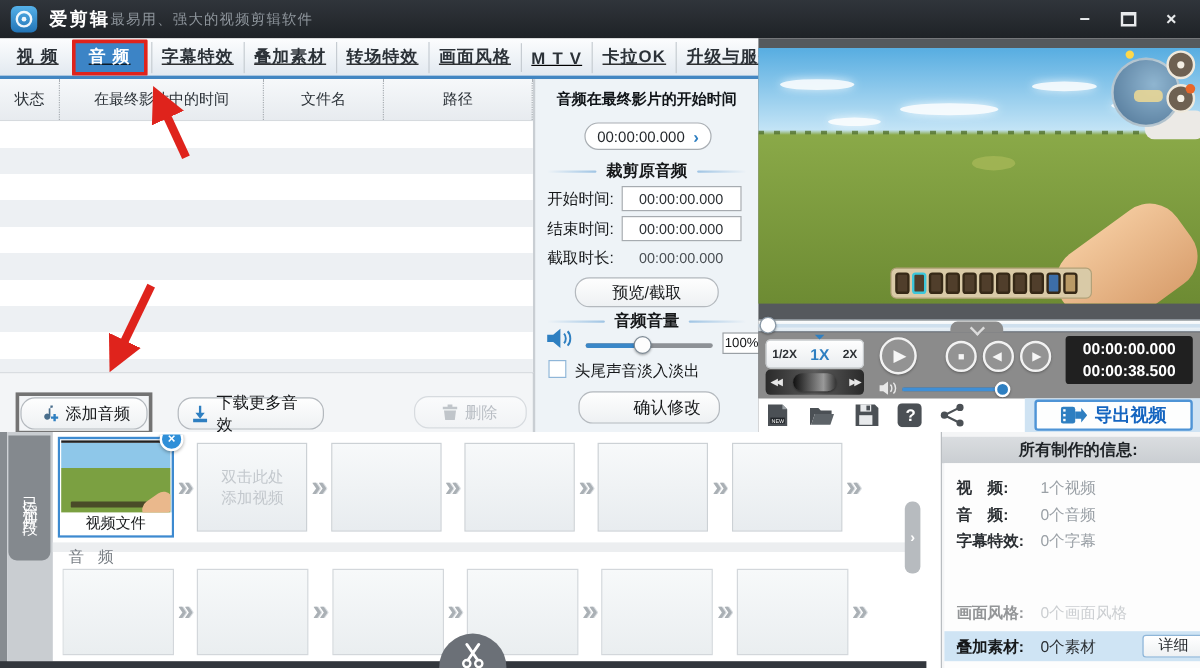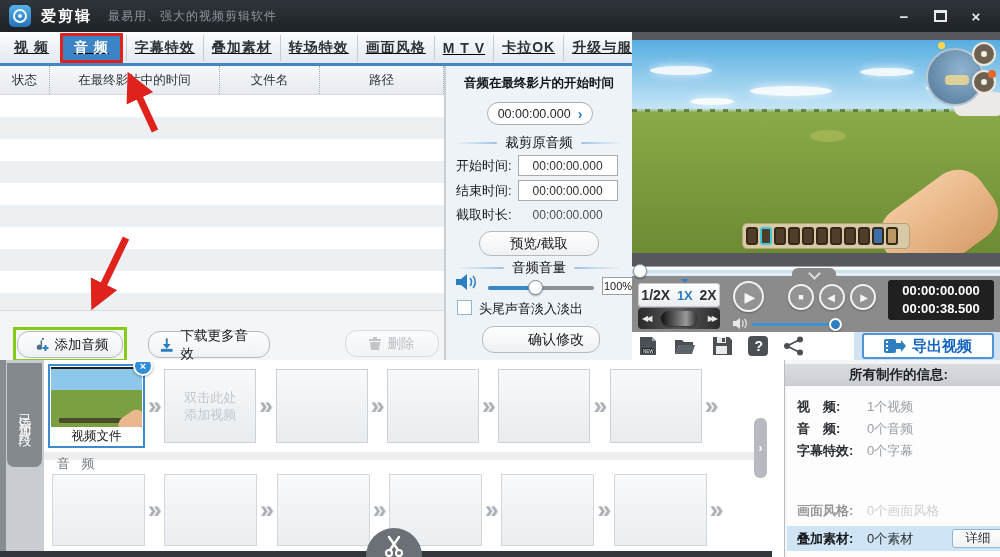--- a/index.html
+++ b/index.html
@@ -5,52 +5,52 @@
 *{margin:0;padding:0;box-sizing:border-box;font-family:"Liberation Sans","DejaVu Sans",sans-serif;}
 body{background:#666;}
 .app{position:relative;width:1000px;height:557px;overflow:hidden;background:#fff;}
 
 
 .titlebar{position:absolute;left:0;top:0;width:1000px;height:32px;background:linear-gradient(#30353b,#1e2226);display:flex;align-items:center;}
 .logo{width:22px;height:22px;margin-left:9px;border-radius:5px;background:linear-gradient(#55b1e9,#2274b6);position:relative;flex:none;}
 .logo::before{content:"";position:absolute;inset:4px;border:2px solid rgba(255,255,255,.92);border-radius:50%;}
 .logo::after{content:"";position:absolute;left:9px;top:9px;width:4px;height:4px;background:rgba(255,255,255,.92);border-radius:50%;}
 .app-title{color:#fff;font-size:15px;font-weight:bold;margin-left:10px;letter-spacing:2px;}
-.app-subtitle{color:#8e959c;font-size:12px;margin-left:16px;letter-spacing:1px;}
+.app-subtitle{color:#8e959c;font-size:12px;margin-left:0;letter-spacing:1px;}
 .win-controls{margin-left:auto;display:flex;align-items:center;gap:16px;margin-right:14px;color:#e8eaec;}
 .win-btn{width:20px;height:20px;display:flex;align-items:center;justify-content:center;font-size:15px;font-weight:bold;}
 .max-glyph{width:13px;height:12px;border:2px solid #e8eaec;border-top-width:3px;}
 
 
 .tabbar{position:absolute;left:0;top:32px;width:632px;height:34px;background:linear-gradient(#fcfdfe,#e2e9f0);border-bottom:3px solid #4286c2;display:flex;align-items:center;padding-left:6px;text-decoration:underline;}
 .tab{position:relative;font-size:14px;font-weight:bold;color:#2c3238;padding:4px 8px;letter-spacing:1px;white-space:nowrap;}
 .tab + .tab{border-left:1px solid #c6ccd2;}
 .tab.active{background:#3c84c6;color:#fff;border:3px solid #df231c;padding:3px 11px;margin:0 3px;border-radius:1px;}
 
 
 .file-table{position:absolute;left:0;top:66px;width:445px;height:244px;border-right:1px solid #c9ced3;background:#fff;}
-.ft-header{height:29px;background:linear-gradient(#f6f8fa,#e7ebef);border-bottom:1px solid #d6dade;display:flex;}
+.ft-header{height:35px;background:linear-gradient(#f6f8fa,#e7ebef);border-bottom:1px solid #d6dade;display:flex;}
 .ft-col{display:flex;align-items:center;justify-content:center;font-size:12.5px;color:#2c3238;border-right:1px dotted #a9aeb3;}
 .w1{width:50px}.w2{width:100px}.w3{width:170px}.w4{width:124px}
 .ft-body{height:216px;background:repeating-linear-gradient(180deg,#fff 0 22px,#edf0f3 22px 44px);}
 
 
 .actions{position:absolute;left:0;top:310px;width:445px;height:50px;background:#f3f5f7;border-top:1px solid #d9dde1;border-right:1px solid #c9ced3;}
 .btn{display:flex;align-items:center;justify-content:center;gap:6px;background:linear-gradient(#fefefe,#eef1f3);border:1px solid #b4b9be;border-radius:12px;font-size:13.5px;color:#16181a;height:27px;padding:0 10px;}
-.red-wrap{position:absolute;left:13px;top:16px;border:3px solid #84cc16;padding:1px;background:#f3f5f7;}
+.red-wrap{position:absolute;left:13px;top:16px;border:3px solid #737373;padding:1px;background:#f3f5f7;}
 .btn-add{width:106px;padding:0 5px;}
 .btn-download{position:absolute;left:148px;top:20px;width:122px;}
 .btn-delete{position:absolute;left:345px;top:19px;width:94px;color:#b9bec4;border-color:#d7dbdf;background:linear-gradient(#fafbfc,#f1f3f5);padding-left:8px;}
 
 
 .mid{position:absolute;left:445px;top:66px;width:187px;height:294px;background:#eef3f7;border-left:1px solid #c9ced3;}
 .mid-title{position:absolute;left:0;top:9px;width:100%;text-align:center;font-size:12.5px;font-weight:bold;color:#101418;}
 .time-pill{position:absolute;left:41px;top:36px;width:106px;height:23px;background:#fff;border:1px solid #a9aeb3;border-radius:12px;display:flex;align-items:center;justify-content:center;gap:7px;font-size:12.5px;color:#23272b;}
 .pill-chev{color:#2e7fc1;font-weight:bold;font-size:14px;line-height:1;}
-.section{position:absolute;left:10px;right:10px;display:flex;align-items:center;gap:8px;font-size:13.5px;font-weight:normal;color:#16181a;}
+.section{position:absolute;left:10px;right:10px;display:flex;align-items:center;gap:8px;font-size:13.5px;font-weight:bold;color:#16181a;}
 .section::before,.section::after{content:"";flex:1;height:2px;border-radius:1px;}
 .section::before{background:linear-gradient(90deg,transparent,#9fc4e4);}
 .section::after{background:linear-gradient(90deg,#9fc4e4,transparent);}
 .sec-trim{top:68px;}
 .sec-vol{top:193px;}
 .mrow{position:absolute;left:10px;display:flex;align-items:center;font-size:13px;color:#16181a;}
 .mrow .inp{width:100px;height:21px;background:#fff;border:1px solid #a6abb0;margin-left:6px;display:flex;align-items:center;justify-content:center;font-size:12px;color:#2c3034;}
 .mrow .plain{margin-left:6px;font-size:12px;color:#4a4f54;width:100px;text-align:center;}
 .r1{top:89px}.r2{top:114px}.r3{top:140px}
 .btn-preview{position:absolute;left:33px;top:165px;width:120px;height:25px;}
@@ -88,21 +88,21 @@
 .hand{position:absolute;left:248px;top:146px;width:118px;height:76px;background:linear-gradient(#f2c79b,#dba271);border-radius:28px;transform:rotate(-36deg);}
 
 .progress{position:absolute;left:0;top:234px;width:368px;height:11px;background:linear-gradient(#fdfefe,#dfe9f1);border-top:1px solid #9aa2a9;border-bottom:1px solid #87909a;}
 .progress::after{content:"";position:absolute;left:0;top:3px;width:100%;height:3px;background:#cfe0ee;}
 .prog-handle{position:absolute;left:1px;top:-3px;width:14px;height:14px;border-radius:50%;background:#fff;border:1px solid #8a98a5;box-shadow:0 1px 2px rgba(0,0,0,.35);z-index:2;}
 
 .controls{position:absolute;left:0;top:245px;width:368px;height:55px;background:#8b8b8b;}
 .collapse-tab{position:absolute;left:160px;top:-9px;width:44px;height:9px;background:#8b8b8b;border-radius:6px 6px 0 0;overflow:visible;}
 .collapse-tab::after{content:"";position:absolute;left:18px;top:1px;width:7px;height:7px;border-right:2px solid #dcdcdc;border-bottom:2px solid #dcdcdc;transform:rotate(45deg);}
 .speedbox{position:absolute;left:6px;top:6px;width:82px;height:24px;background:linear-gradient(#fff,#e9ecef);border-radius:4px;display:flex;align-items:center;justify-content:space-around;box-shadow:inset 0 0 0 1px #c6cacd;}
-.speed{font-size:14px;font-weight:bold;color:#2c3034;}
+.speed{font-size:10px;font-weight:bold;color:#2c3034;}
 .speed.active{color:#2e7fc1;font-size:13px;position:relative;}
 .speed.active::before{content:"";position:absolute;left:50%;margin-left:-4px;top:-9px;border:4px solid transparent;border-top-color:#2e7fc1;}
 .speed.active::after{content:"";position:absolute;left:50%;margin-left:-4px;bottom:-9px;border:4px solid transparent;border-bottom-color:#2e7fc1;}
 .jog{position:absolute;left:6px;top:31px;width:82px;height:21px;border-radius:4px;background:linear-gradient(90deg,#2a2a2a,#5c5c5c 50%,#2a2a2a);display:flex;align-items:center;justify-content:space-between;padding:0 4px;}
 .jog-arr{color:#e8e8e8;font-size:8px;letter-spacing:-2px;font-weight:bold;}
 .jog-knob{width:36px;height:15px;border-radius:8px;background:linear-gradient(90deg,#111,#999 70%,#333);box-shadow:0 1px 2px rgba(0,0,0,.4);}
 .pbtn{position:absolute;border-radius:50%;border:2px solid #f2f2f2;display:flex;align-items:center;justify-content:center;color:#f6f6f6;background:rgba(255,255,255,.07);box-shadow:0 1px 2px rgba(0,0,0,.3);}
 .p-play{left:101px;top:4px;width:31px;height:31px;font-size:14px;padding-left:3px;}
 .p-stop{left:156px;top:7px;width:26px;height:26px;font-size:9px;}
 .p-back{left:187px;top:7px;width:26px;height:26px;font-size:10px;padding-right:2px;}

